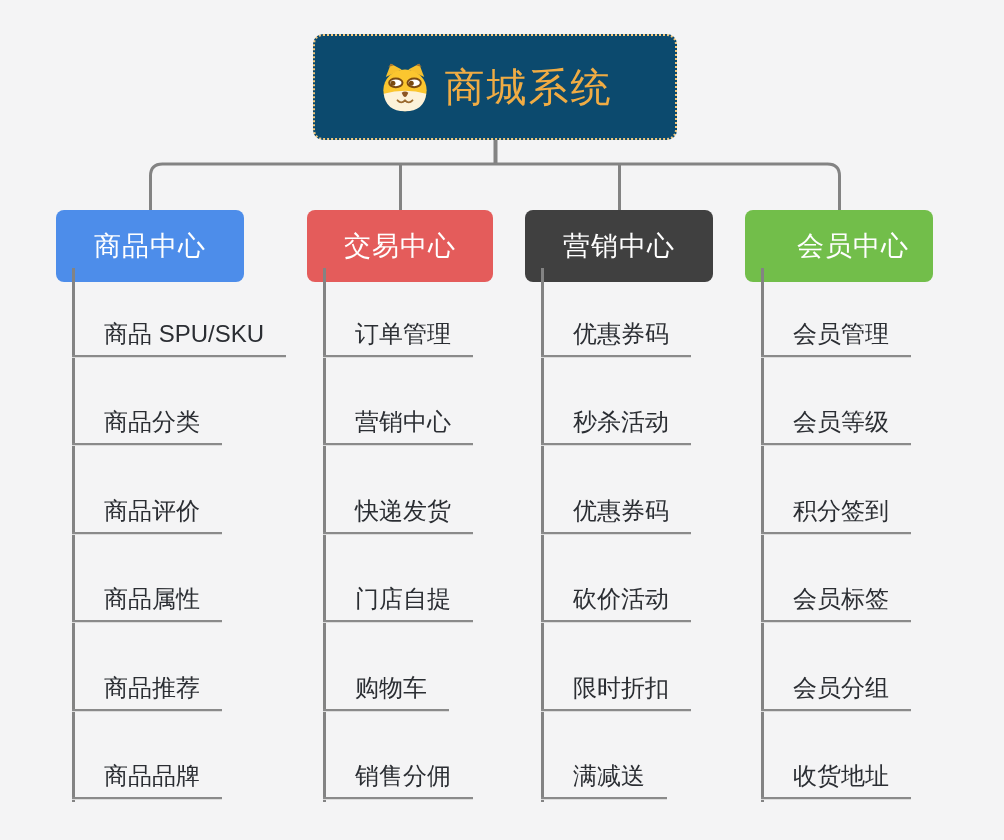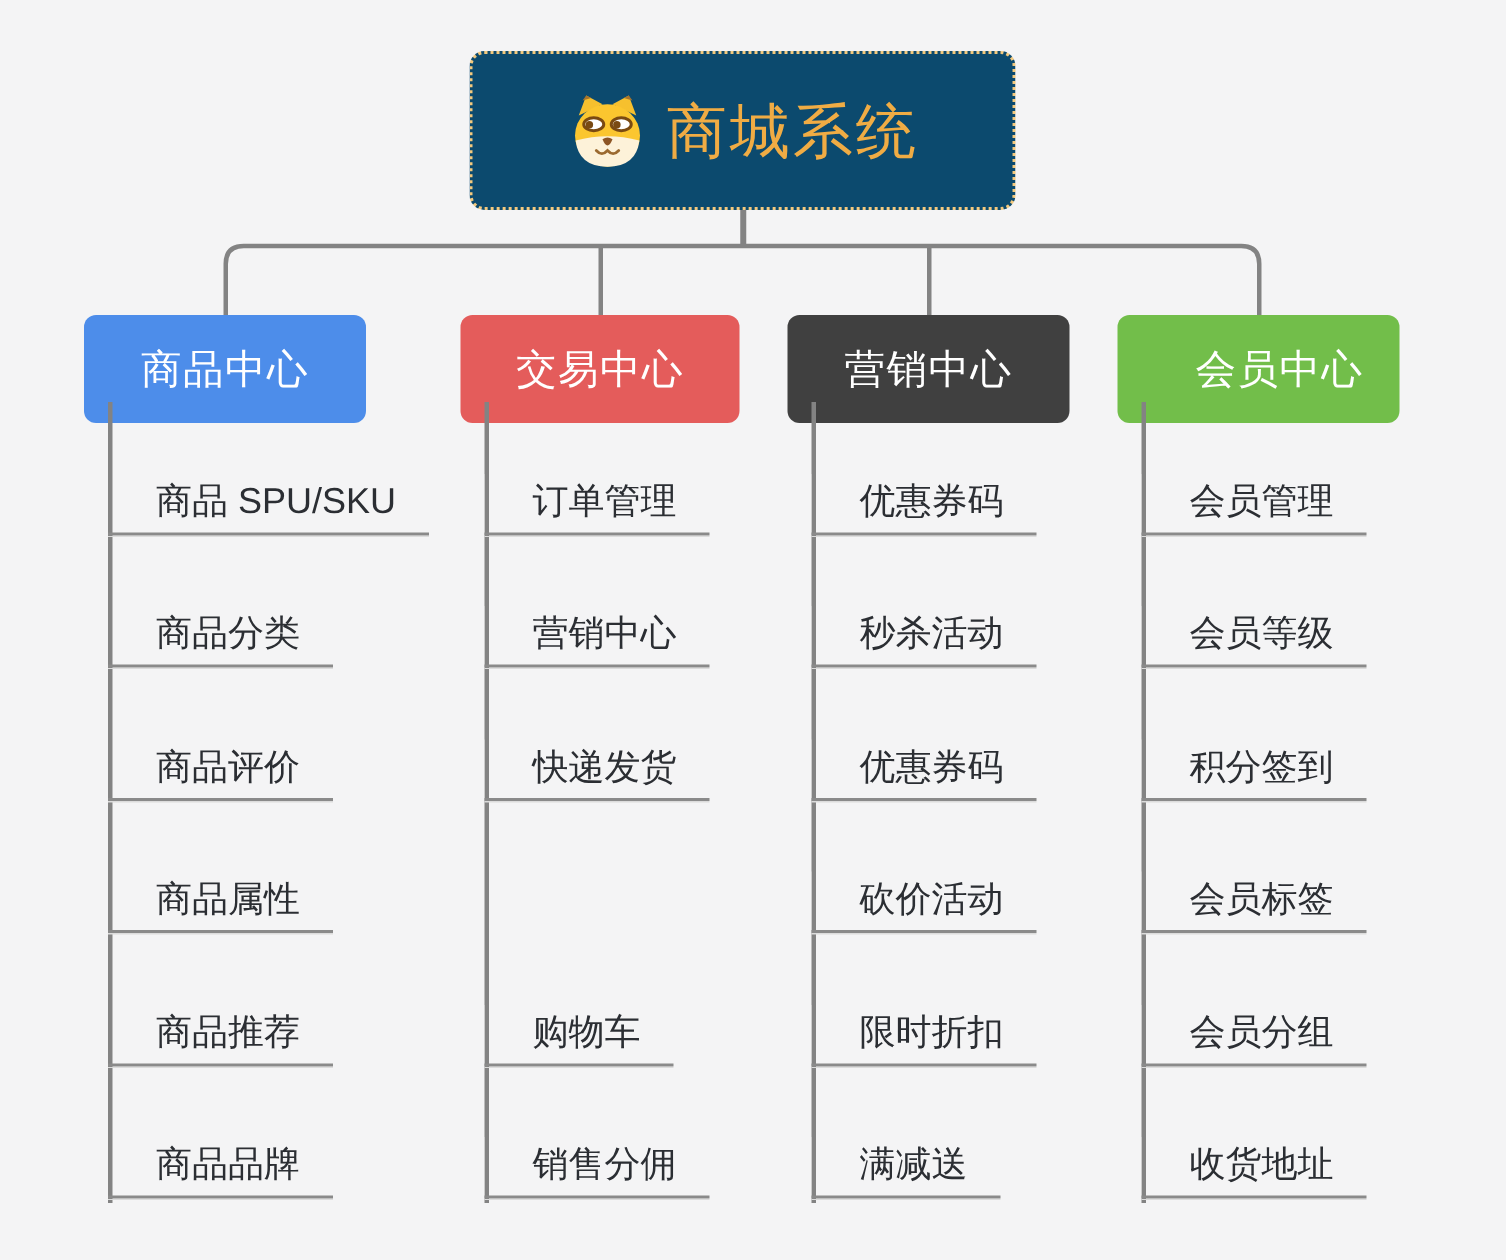--- a/index.html
+++ b/index.html
@@ -113,20 +113,21 @@
     <div class="leaf r4">商品推荐</div>
     <div class="leaf r5">商品品牌</div>
   </div>
 
   <div class="col" style="left:307px;width:186px">
     <div class="hdr" style="background: rgb(228, 92, 91);">交易中心</div>
     <div class="trunk" style="background: rgb(131, 131, 131);"></div>
     <div class="leaf r0">订单管理</div>
     <div class="leaf r1">营销中心</div>
     <div class="leaf r2">快递发货</div>
+    <div class="leaf r3">门店自提</div>
     <div class="leaf r4">购物车</div>
     <div class="leaf r5">销售分佣</div>
   </div>
 
   <div class="col" style="left:525px;width:188px">
     <div class="hdr" style="background: #404040;">营销中心</div>
     <div class="trunk" style="background: rgb(131, 131, 131);"></div>
     <div class="leaf r0">优惠券码</div>
     <div class="leaf r1">秒杀活动</div>
     <div class="leaf r2">优惠券码</div>

